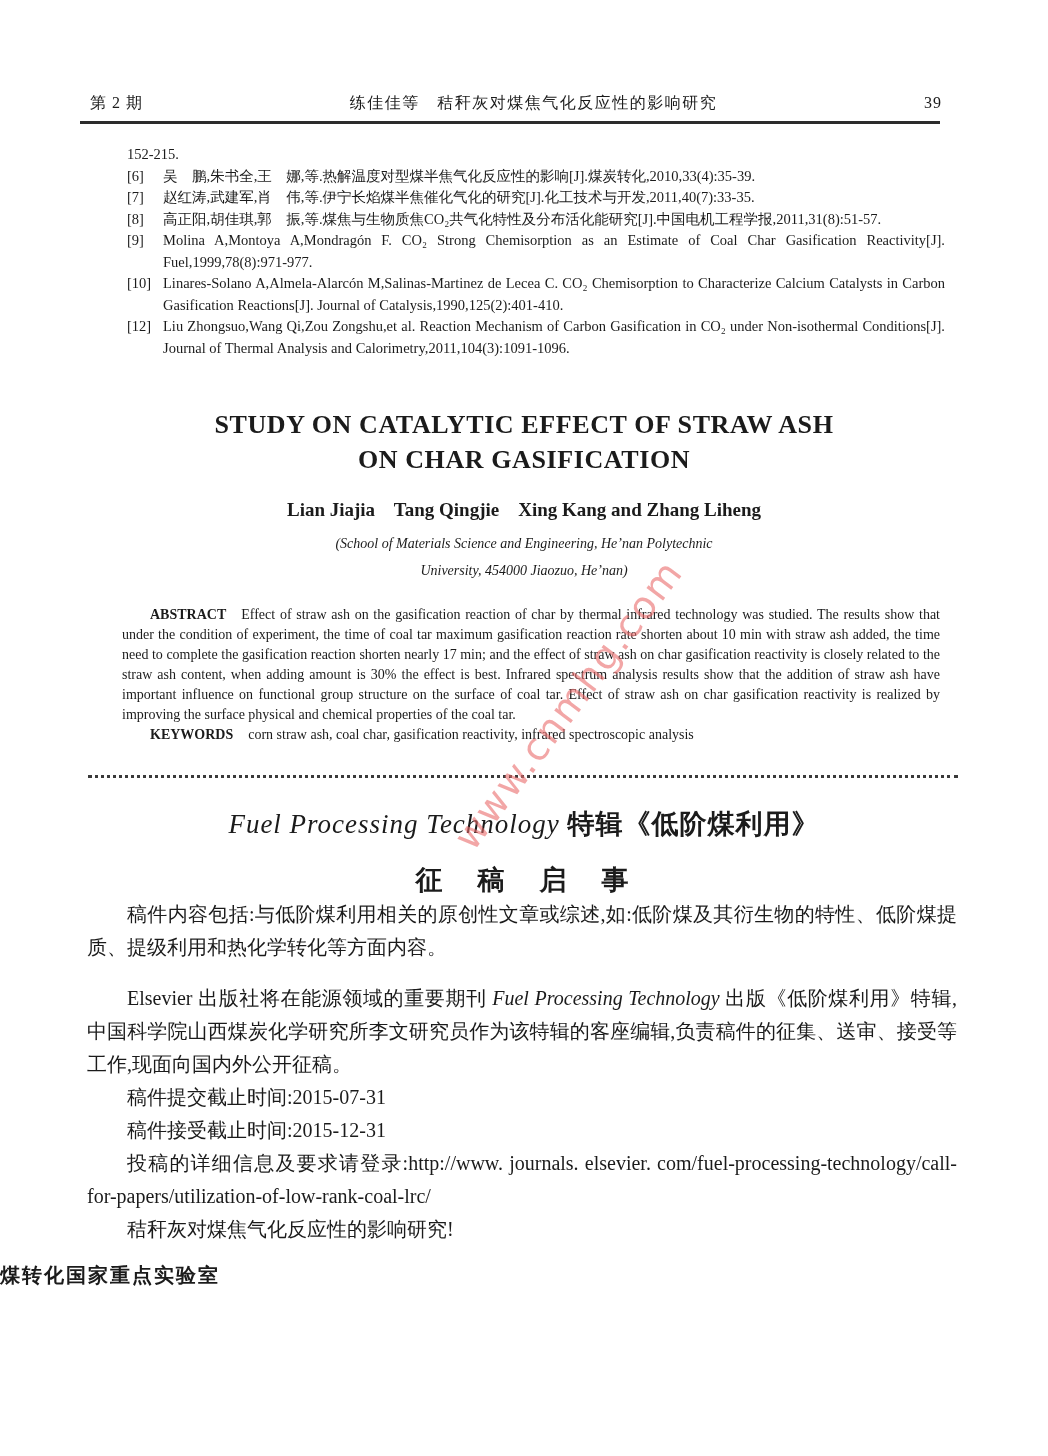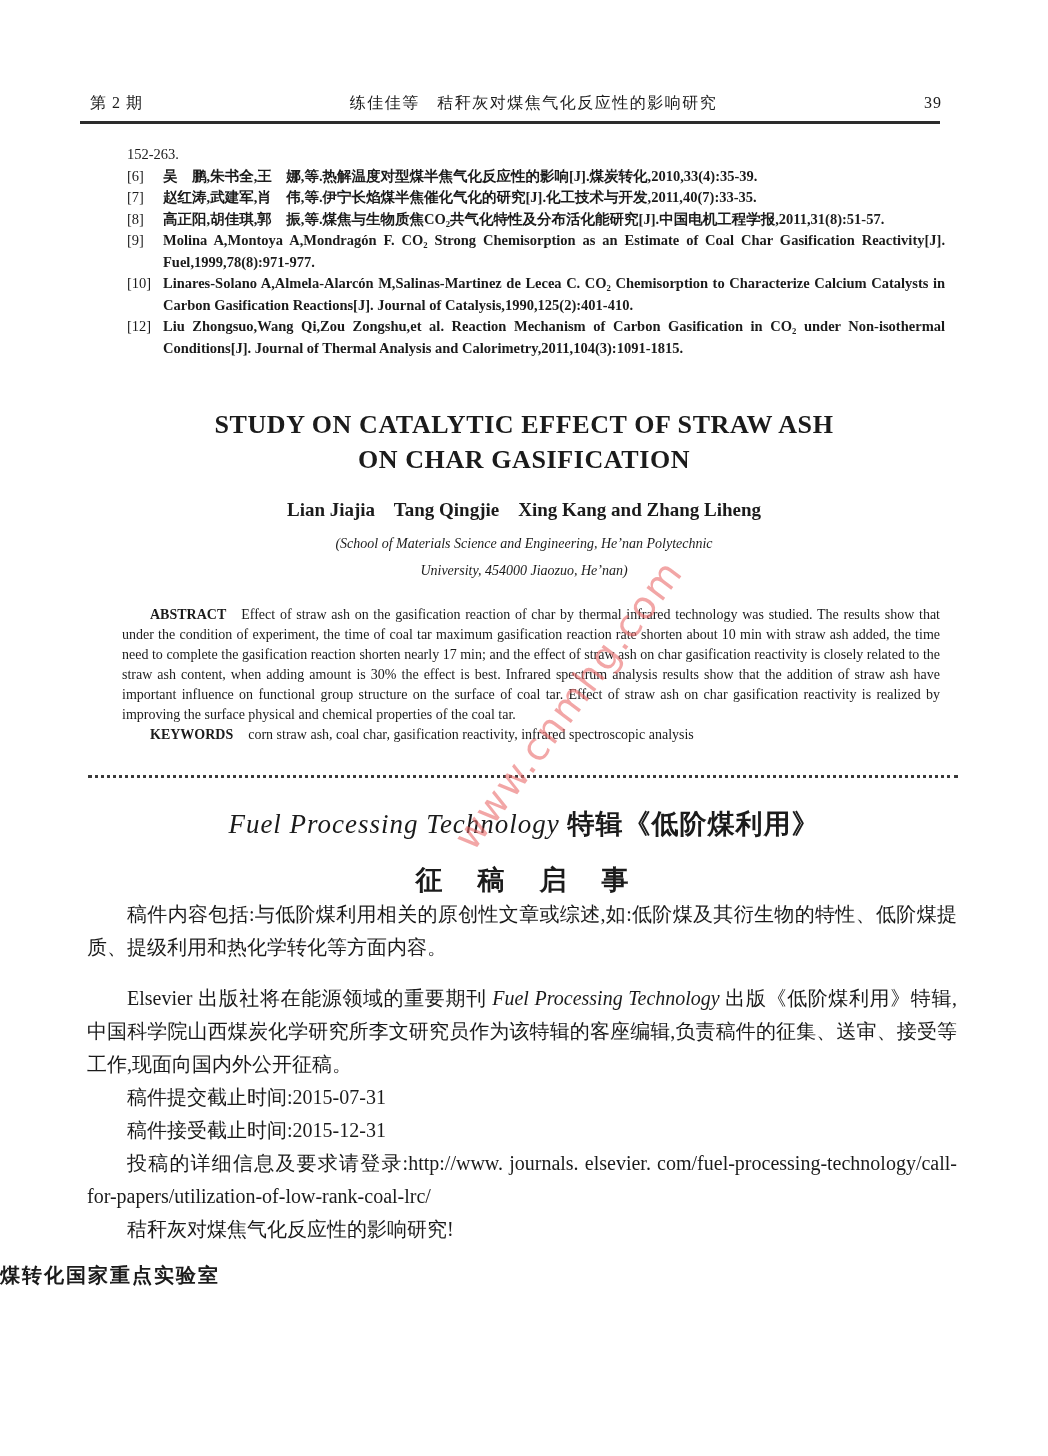--- a/index.html
+++ b/index.html
@@ -17,21 +17,21 @@
     font-size: 16px; letter-spacing: 1px;
   }
   .rh-title { letter-spacing: 1.5px; }
   .head-rule { margin: 7px 108px 0 80px; height: 3px; background: #2c2c2c; }
 
   
   .refs { margin: 20px 103px 0 127px; font-size: 14.5px; line-height: 21.5px; }
   .carryover { margin: 0 0 5px 34px; }
   .ref { display: flex; }
   .ref-num { flex: 0 0 36px; }
-  .ref-text { flex: 1; text-align: justify; font-weight: bold; }
+  .ref-text { flex: 1; text-align: justify; }
   .refs p, .refs div { margin: 0; }
 
   
   .title {
     margin: 48px 60px 0 60px; text-align: center; white-space: pre-line;
     font-size: 26px; line-height: 35px; font-weight: bold; letter-spacing: 0.6px;
   }
   .authors {
     margin: 22px 0 0 0; text-align: center; white-space: pre-wrap;
     font-size: 19px; font-weight: bold;
@@ -90,21 +90,21 @@
 <div class="page">
 
   <header class="running-head">
     <span>第 2 期</span>
     <span class="rh-title">练佳佳等　秸秆灰对煤焦气化反应性的影响研究</span>
     <span>39</span>
   </header>
   <div class="head-rule"></div>
 
   <section class="refs">
-    <p class="carryover">152-263.</p>
+    <p class="carryover">152-215.</p>
     <div class="ref">
       <span class="ref-num">[6]</span>
       <span class="ref-text">吴　鹏,朱书全,王　娜,等.热解温度对型煤半焦气化反应性的影响[J].煤炭转化,2010,33(4):35-39.</span>
     </div>
     <div class="ref">
       <span class="ref-num">[7]</span>
       <span class="ref-text">赵红涛,武建军,肖　伟,等.伊宁长焰煤半焦催化气化的研究[J].化工技术与开发,2011,40(7):33-35.</span>
     </div>
     <div class="ref">
       <span class="ref-num">[8]</span>
@@ -113,21 +113,21 @@
     <div class="ref">
       <span class="ref-num">[9]</span>
       <span class="ref-text">Molina A,Montoya A,Mondragón F. CO₂ Strong Chemisorption as an Estimate of Coal Char Gasification Reactivity[J]. Fuel,1999,78(8):971-977.</span>
     </div>
     <div class="ref">
       <span class="ref-num">[10]</span>
       <span class="ref-text">Linares-Solano A,Almela-Alarcón M,Salinas-Martinez de Lecea C. CO₂ Chemisorption to Characterize Calcium Catalysts in Carbon Gasification Reactions[J]. Journal of Catalysis,1990,125(2):401-410.</span>
     </div>
     <div class="ref">
       <span class="ref-num">[12]</span>
-      <span class="ref-text">Liu Zhongsuo,Wang Qi,Zou Zongshu,et al. Reaction Mechanism of Carbon Gasification in CO₂ under Non-isothermal Conditions[J]. Journal of Thermal Analysis and Calorimetry,2011,104(3):1091-1815.</span>
+      <span class="ref-text">Liu Zhongsuo,Wang Qi,Zou Zongshu,et al. Reaction Mechanism of Carbon Gasification in CO₂ under Non-isothermal Conditions[J]. Journal of Thermal Analysis and Calorimetry,2011,104(3):1091-1096.</span>
     </div>
   </section>
 
   <h1 class="title">STUDY ON CATALYTIC EFFECT OF STRAW ASH
 ON CHAR GASIFICATION</h1>
   <p class="authors">Lian Jiajia    Tang Qingjie    Xing Kang and Zhang Liheng</p>
   <p class="affiliation">(School of Materials Science and Engineering, He’nan Polytechnic
 University, 454000 Jiaozuo, He’nan)</p>
 
   <p class="abstract">

